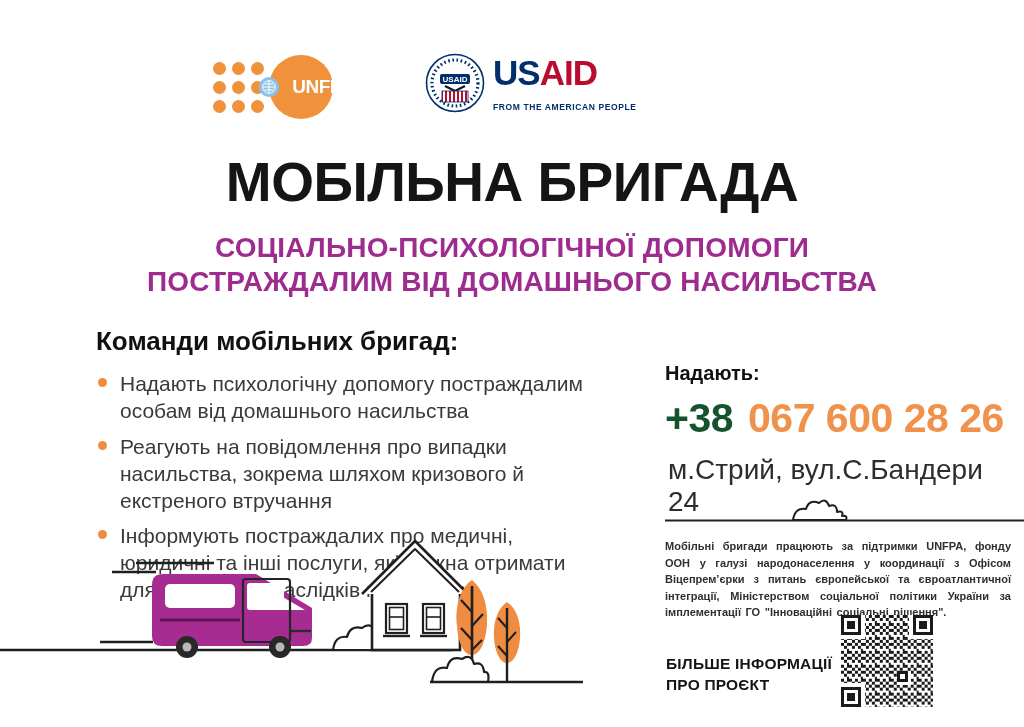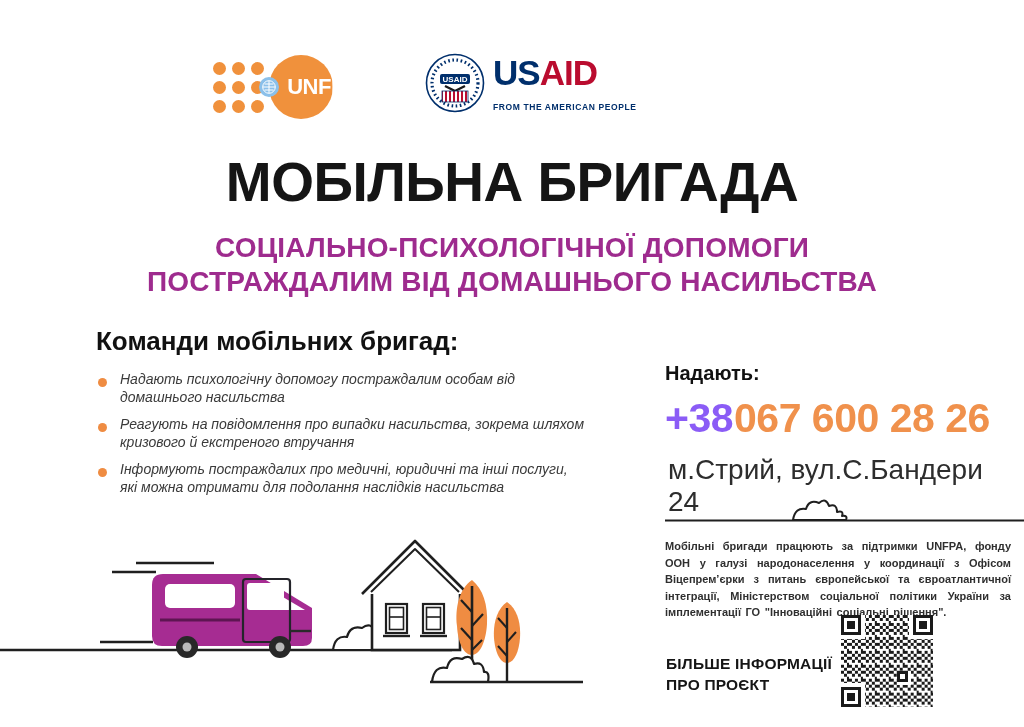--- a/index.html
+++ b/index.html
@@ -7,21 +7,21 @@
           font-family:"Liberation Sans", sans-serif;color:#1d1d1d;}
 
   
   .logo{position:absolute;display:flex;align-items:center;}
   #unfpa-logo{left:213px;top:55px;}
   .unfpa-dots{display:grid;grid-template-columns:repeat(3,13px);grid-template-rows:repeat(3,13px);
               gap:6px;margin-right:5px;}
   .unfpa-dots i{width:13px;height:13px;border-radius:50%;background:#f0913c;}
   .unfpa-circle{position:relative;width:64px;height:64px;border-radius:50%;background:#f0913c;
                 display:flex;align-items:center;justify-content:center;}
-  .unfpa-circle .wordmark{color:#fff;font-weight:800;font-size:22px;letter-spacing:-.5px;margin-left:4px;padding-left:40px;}
+  .unfpa-circle .wordmark{color:#fff;font-weight:800;font-size:19px;letter-spacing:-.5px;margin-left:4px;padding-left:40px;}
   .un-emblem{position:absolute;left:-10px;top:22px;width:20px;height:20px;border-radius:50%;
              background:#8bc0ea;display:flex;align-items:center;justify-content:center;}
   .un-emblem svg{display:block}
 
   #usaid-logo{left:425px;top:53px;}
   .usaid-text{margin-left:8px;line-height:1;}
   .usaid-word{font-size:35px;font-weight:900;letter-spacing:-1px;}
   .usaid-word .us{color:#002f6c;} .usaid-word .aid{color:#ba0c2f;}
   .usaid-tag{font-size:8.5px;color:#002f6c;font-weight:700;letter-spacing:.6px;margin-top:13px;}
 
@@ -34,29 +34,29 @@
   #title{position:absolute;left:0;right:0;top:150px;text-align:center;
          font-size:55px;font-weight:900;letter-spacing:-.5px;color:#151515;}
   #subtitle{position:absolute;left:0;right:0;top:231px;text-align:center;
             font-size:28px;font-weight:800;line-height:1.2;color:#9e2b8e;letter-spacing:.2px;}
 
   
   #teams{position:absolute;left:96px;top:326px;width:490px;}
   #teams-heading{font-size:26px;font-weight:700;color:#111;}
   #teams ul{list-style:none;margin:14px 0 0 0;padding:0;}
   #teams li{position:relative;padding-left:24px;margin-bottom:9px;
-            font-size:14px;line-height:1.28;color:#3a3a3a;font-style:italic;}
+            font-size:21px;line-height:1.28;color:#3a3a3a;}
   #teams li::before{content:"";position:absolute;left:2px;top:7px;width:9px;height:9px;
                     border-radius:50%;background:#ef8c42;}
 
   
   #contacts{position:absolute;left:665px;top:362px;width:348px;}
   #contacts-heading{font-size:20px;font-weight:800;color:#111;}
   #phone{position:absolute;left:0;top:33px;font-size:41px;letter-spacing:-.5px;white-space:nowrap;}
-  #phone .prefix{font-weight:800;color:#8b5cf6;margin-right:1px;}
+  #phone .prefix{font-weight:800;color:#14532d;margin-right:15px;}
   #phone .number{font-weight:700;color:#f0914c;}
   #address{position:absolute;left:3px;top:92px;font-size:28px;color:#2d2d2d;}
   #divider{position:absolute;left:0;top:134px;width:359px;height:28px;}
   #disclaimer{position:absolute;left:0;top:176px;width:346px;font-size:11px;font-weight:700;
               line-height:1.5;color:#2f2f2f;text-align:justify;word-spacing:1.5px;}
   #more-info{position:absolute;left:1px;top:292px;font-size:15.5px;font-weight:800;
              line-height:1.35;color:#151515;letter-spacing:.2px;}
   #qr{position:absolute;left:176px;top:253px;width:92px;height:92px;}
 
   

